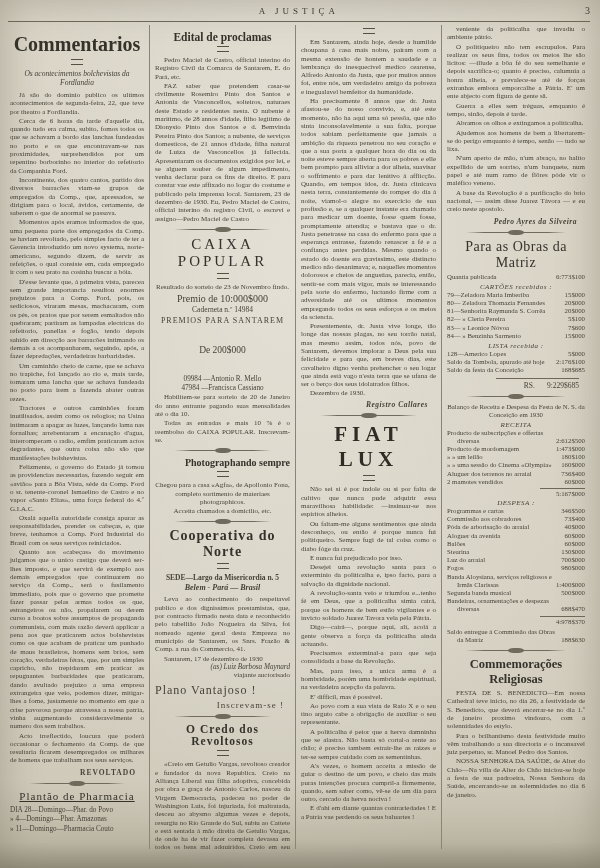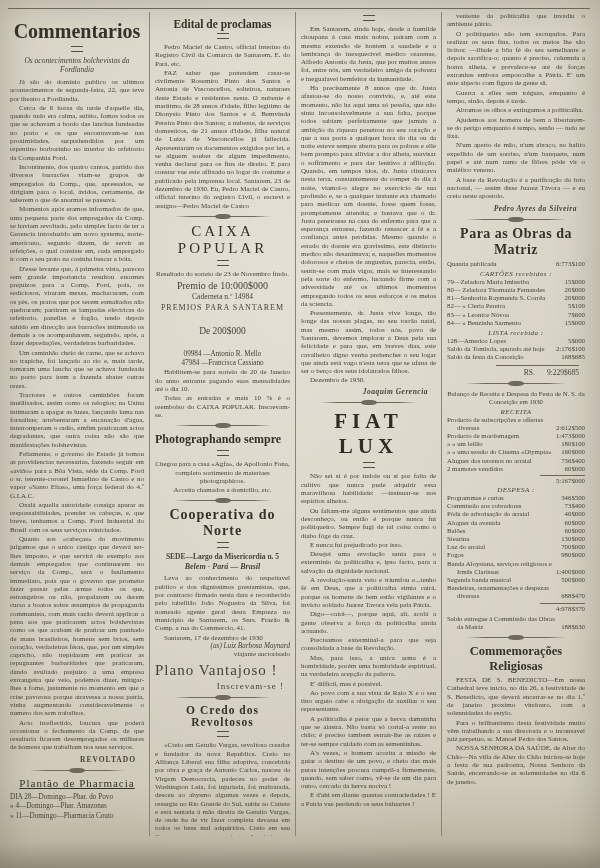--- a/index.html
+++ b/index.html
@@ -34,59 +34,63 @@
        background:#6f6a5c;border-radius:50%/70%;}
   
   .h-comment{font-size:20px;font-weight:bold;text-align:center;margin:8px 0 0;color:#35322b;}
   .sub{font-style:italic;text-align:center;font-size:7.5px;line-height:9px;margin:2px 14px 4px;}
   .sig{text-align:right;font-size:7.5px;font-weight:bold;letter-spacing:1px;margin:3px 8px 2px 0;}
   .sig.it{font-style:italic;letter-spacing:0.5px;}
   .h-pharm{font-size:11px;text-align:center;font-weight:normal;letter-spacing:1px;margin:5px 0 4px;color:#35322b;text-decoration:underline;}
   .ph-line{font-size:7.2px;line-height:9.5px;white-space:nowrap;}
   .h-edital{font-size:11.5px;font-weight:bold;text-align:center;margin:6px 0 0;color:#35322b;}
   .h-caixa{font-size:15px;font-weight:normal;text-align:center;letter-spacing:3px;margin:4px 0 0;color:#35322b;}
-  .h-photo{font-size:12px;font-weight:bold;text-align:left;margin:3px 0 0;color:#35322b;}
+  .h-photo{font-size:10px;font-weight:bold;text-align:right;margin:3px 0 0;color:#35322b;}
   .h-coop{font-size:14px;font-weight:bold;text-align:center;letter-spacing:1px;margin:3px 0 0;color:#35322b;}
   .h-credo{font-size:11.5px;font-weight:bold;text-align:center;letter-spacing:1px;margin:3px 0 0;color:#35322b;}
   .h-justa{font-size:24px;font-weight:bold;text-align:center;letter-spacing:3px;margin:4px 0 0;color:#2f2c26;}
   .h-fiat{font-size:21px;font-weight:bold;text-align:center;letter-spacing:5px;margin:5px 0 0;color:#2f2c26;}
-  .h-matriz{font-size:14px;font-weight:bold;text-align:center;letter-spacing:0.5px;margin:4px 0 2px;color:#35322b;}
+  .h-matriz{font-size:14px;font-weight:normal;text-align:center;letter-spacing:0.5px;margin:4px 0 2px;color:#35322b;}
   .h-comm{font-size:12.5px;font-weight:bold;text-align:center;margin:4px 0 2px;color:#35322b;}
   
   .cline{text-align:center;font-size:7px;line-height:8.5px;}
   .cpremio{text-align:center;font-size:10px;margin:2px 0 1px;}
   .ccad{text-align:center;font-size:7.5px;}
   .cph{text-align:center;font-size:8px;letter-spacing:1px;margin-top:2px;}
-  .cde{text-align:center;font-size:9.5px;margin:14px 0;}
+  .cde{text-align:center;font-size:9.5px;margin:20px 0;}
   .cwin{font-size:7.2px;line-height:9px;text-align:center;}
   
   .coop-sede{text-align:center;font-weight:bold;font-size:7.5px;margin-top:3px;}
   .coop-place{text-align:center;font-style:italic;font-weight:bold;font-size:8px;margin:1px 0 3px;}
   .coop-date{font-size:7px;text-indent:9px;margin-top:2px;}
   .coop-signed{text-align:right;font-style:italic;font-size:7.2px;}
   .coop-role{text-align:right;font-size:7px;}
-  .coop-plano{font-size:15px;margin-top:4px;letter-spacing:1px;}
+  .coop-plano{font-size:12px;margin-top:4px;letter-spacing:1px;}
   .coop-insc{font-size:9px;text-align:right;letter-spacing:1px;margin:2px 6px 1px 0;}
   .dateline{font-size:7px;text-indent:9px;}
   
   .acchead{text-align:center;font-size:7px;letter-spacing:0.5px;margin-top:2px;font-style:italic;}
   .accrow{display:flex;justify-content:space-between;font-size:6.8px;line-height:8.2px;}
   .accl{padding-left:10px;text-indent:-10px;padding-right:3px;}
   .accv{white-space:nowrap;align-self:flex-end;}
   .acctot{display:flex;justify-content:flex-end;font-size:6.8px;margin:2px 0;}
   .acctot .tv{border-top:1px solid #6d6758;padding:1px 0 0 16px;}
   .rstot{display:flex;justify-content:flex-end;gap:12px;font-size:7.5px;margin:3px 6px 1px 0;
          border-top:1px solid #6d6758;padding-top:2px;width:60%;margin-left:auto;}
   .balintro{text-align:center;font-size:6.8px;line-height:8px;margin-top:3px;}
 </style>
 </head>
 <body>
 
 <div class="page">
 
+  <header class="masthead">
+    <span>A JUSTIÇA</span>
+    <span class="mh-page">3</span>
+  </header>
   <div class="headrule"></div>
 
   <main class="cols">
 
     <section class="col c1">
       <article>
         <h1 class="h-comment">Commentarios</h1>
         <div class="eq"></div>
         <p class="sub">Os acontecimentos bolchevistas da Fordlandia</p>
         <div>
@@ -188,21 +192,21 @@
     <section class="col c3">
       <article>
         <div class="eq"></div>
         <div>
 
         <p class="bp">Em Santarem, ainda hoje, desde a humilde choupana á casa mais nobre, pairam com a mesma extensão de hontem a saudade e a lembrança do inesquecivel medico cearense, Alfredo Antonio da Justa, que por muitos annos foi, entre nós, um verdadeiro amigo da pobreza e inegualavel bemfeitor da humanidade.</p>
             <p class="bp">Ha precisamente 8 annos que dr. Justa afastou-se do nosso convivio, e, até este momento, não ha aqui uma só pessôa, que não sinta inconsolavelmente a sua falta, porque todos sabiam perfeitamente que jamais a ambição da riqueza penetrou no seu coração e que a sua porta a qualquer hora do dia ou da noite esteve sempre aberta para os pobres e elle bem prompto para alliviar a dor alheia, suavisar o soffrimento e para dar lenitivo á afflicção. Quando, em tempos idos, dr. Justa clinicava nesta terra, constantemente do romper do dia á noite, viamol-o alegre no exercicio de sua profissão e, se a qualquer instante era chamado para medicar um doente, fosse quem fosse, promptamente attendia; e bastava que o dr. Justa penetrasse na casa do enfermo para que a esperança entrasse, fazendo renascer a fé e a confiança antes perdidas. Mesmo quando o estado do doente era gravissimo, este distincto medico não desanimava; e, naquelles momentos dolorosos e cheios de angustias, parecia, então, sentir-se com mais vigor, mais se interessando pela sorte do enfermo, luctando firme com a adversidade até os ultimos momentos empregando todos os seus esforços e os meios da sciencia.</p>
             <p class="bp">Presentemente, dr. Justa vive longe, tão longe das nossas plagas, no seu torrão natal, mas mesmo assim, todos nós, povo de Santarem, devemos implorar a Deus pela sua felicidade e para que, em breves dias, este cavalheiro digno venha prehencher o seu logar que ainda está vago n'esta terra que se ufana de ser o berço dos seus idolatrados filhos.</p>
           </div>
         <div class="dateline">Dezembro de 1930.</div>
-        <div class="sig it">Joaquim Gerencia</div>
+        <div class="sig it">Registro Callares</div>
       </article>
       <div class="orn"></div>
       <article>
         <h1 class="h-fiat">FIAT LUX</h1>
         <div class="eq"></div>
         <div>
 
         <p class="bp">Não sei si é por indole ou si por falta de cultivo que nunca pude adquirir essa maravilhosa habilidade: —insinuar-se nos espiritos alheios.</p>
             <p class="bp">Ou faltam-me alguns sentimentos que ainda desconheço, ou então é porque nunca fui politiqueiro. Sempre fugi de tal coisa como o diabo fóge da cruz.</p>
             <p class="bp">E nunca fui prejudicado por isso.</p>

